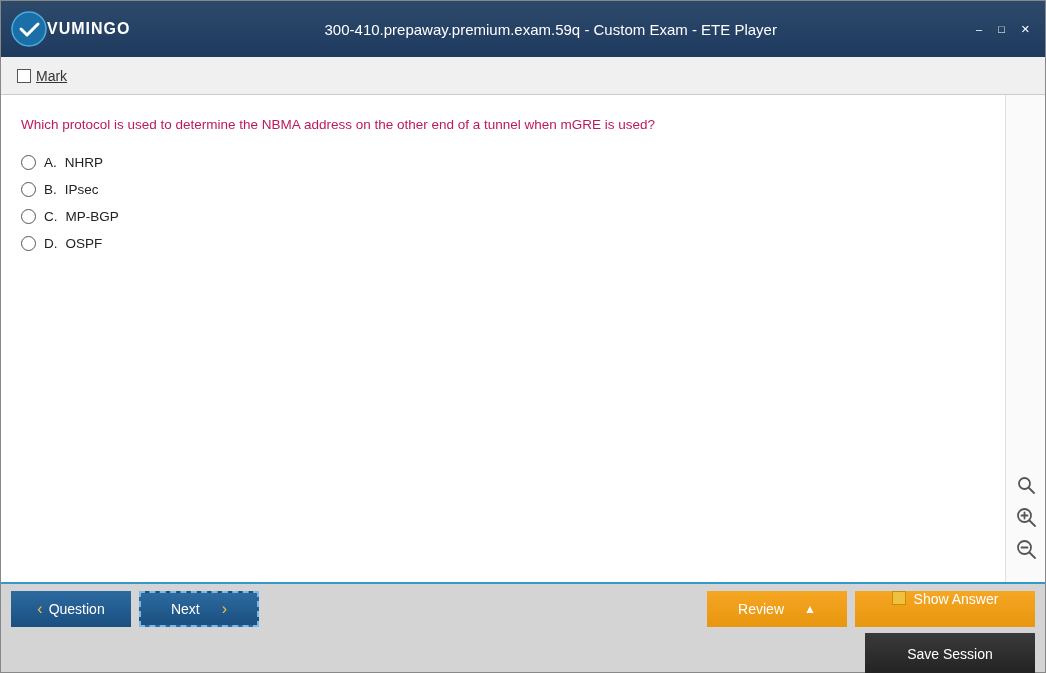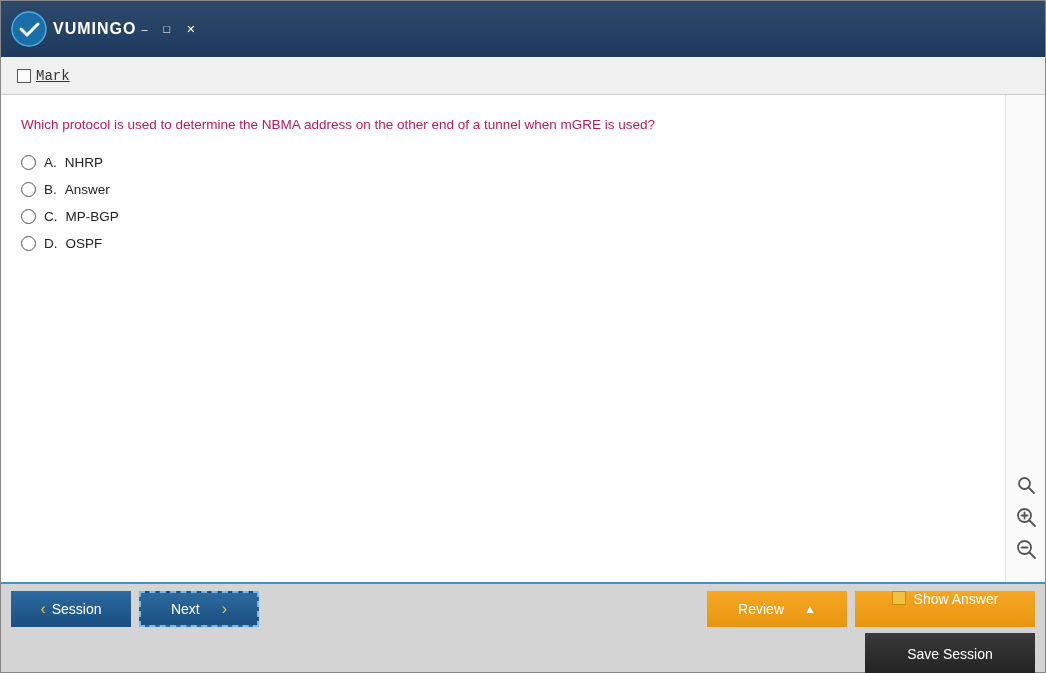--- a/index.html
+++ b/index.html
@@ -25,21 +25,20 @@
       background: linear-gradient(180deg, #2d4a6b 0%, #1e3a5f 100%);
       height: 56px;
       display: flex;
       align-items: center;
       padding: 0 10px;
       flex-shrink: 0;
     }
     .title-bar-logo {
       display: flex;
       align-items: center;
-      gap: 6px;
     }
     .logo-icon {
       width: 36px;
       height: 36px;
     }
     .title-bar-title {
       flex: 1;
       text-align: center;
       color: white;
       font-size: 15px;
@@ -66,21 +65,20 @@
       height: 38px;
       display: flex;
       align-items: center;
       padding: 0 16px;
       flex-shrink: 0;
     }
     .mark-checkbox-area {
       display: flex;
       align-items: center;
       gap: 5px;
-      font-family: Liberation Mono, monospace;
     }
     .mark-checkbox {
       width: 14px;
       height: 14px;
       border: 1px solid #555;
       background: white;
       cursor: pointer;
     }
     .mark-label {
       font-size: 14px;
@@ -297,20 +295,21 @@
 <div class="window">
 
   <div class="title-bar">
     <div class="title-bar-logo">
       <svg class="logo-icon" viewBox="0 0 36 36">
         <circle cx="18" cy="18" r="17" fill="#1a6fa8" stroke="#4aabdd" stroke-width="1.5"></circle>
         <polyline points="10,18 16,24 27,13" stroke="white" stroke-width="3" fill="none" stroke-linecap="round" stroke-linejoin="round"></polyline>
       </svg>
       <span style="color:white; font-size:16px; font-weight:bold; letter-spacing:1px;">VUMINGO</span>
     </div>
+    <span class="title-bar-title">300-410.prepaway.premium.exam.59q - Custom Exam - ETE Player</span>
     <div class="window-controls">
       <span class="win-btn">–</span>
       <span class="win-btn">□</span>
       <span class="win-btn">✕</span>
     </div>
   </div>
 
   <div class="header-bar">
     <div class="mark-checkbox-area">
       <div class="mark-checkbox"></div>
@@ -323,21 +322,21 @@
       <p class="question-text">Which protocol is used to determine the NBMA address on the other end of a tunnel when mGRE is used?</p>
       <ul class="options-list">
         <li class="option-item">
           <div class="option-radio"></div>
           <span>A.</span>
           <span>NHRP</span>
         </li>
         <li class="option-item">
           <div class="option-radio"></div>
           <span>B.</span>
-          <span>Answer</span>
+          <span>IPsec</span>
         </li>
         <li class="option-item">
           <div class="option-radio"></div>
           <span>C.</span>
           <span>MP-BGP</span>
         </li>
         <li class="option-item">
           <div class="option-radio"></div>
           <span>D.</span>
           <span>OSPF</span>
@@ -368,21 +367,21 @@
         </svg>
       </div>
     </div>
   </div>
 
   <div class="bottom-toolbar">
     <div class="toolbar-row1">
 
       <button class="nav-btn-prev">
         <span class="chevron-left">‹</span>
-        <span>Session</span>
+        <span>Question</span>
       </button>
 
       <button class="nav-btn-next">
         <span>Next</span>
         <span class="chevron-right">›</span>
       </button>
 
       <div class="spacer"></div>
 
       <button class="review-btn">

